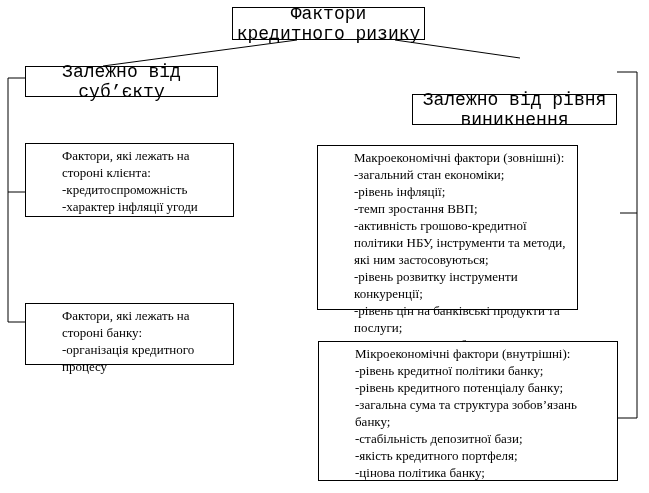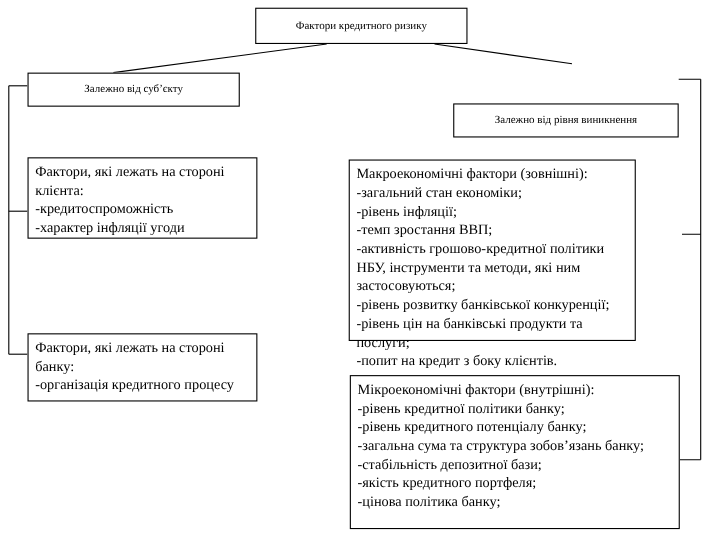--- a/index.html
+++ b/index.html
@@ -27,29 +27,31 @@
     position: absolute;
     border: 1px solid #000000;
     background: #ffffff;
     box-sizing: border-box;
     font-size: 13px;
   }
   .box.center {
     display: flex;
     align-items: center;
     justify-content: center;
-    text-align: right;
-    font-size: 10px;
+    text-align: center;
+    font-size: 18px;
+    font-family: Liberation Mono, monospace;
   }
   .box.list {
     padding: 3px 5px 2px 6px;
     line-height: 17px;
   }
   .line {
     min-height: 17px;
+    margin-left: 30px;
   }
   
   #title-box        { left: 232px; top: 7px;   width: 193px; height: 33px; }
   #branch-left-box  { left: 25px;  top: 66px;  width: 193px; height: 31px; }
   #branch-right-box { left: 412px; top: 58px;  width: 205px; height: 31px; margin-top: 36px; }
   #client-box       { left: 25px;  top: 143px; width: 209px; height: 74px; }
   #bank-box         { left: 25px;  top: 303px; width: 209px; height: 62px; }
   #macro-box        { left: 317px; top: 145px; width: 261px; height: 165px; }
   #micro-box        { left: 318px; top: 341px; width: 300px; height: 140px; }
 </style>
@@ -99,21 +101,21 @@
     <div class="line">Фактори, які лежать на стороні банку:</div>
     <div class="line">-організація кредитного процесу</div>
   </div>
 
   <div class="box list" id="macro-box">
     <div class="line">Макроекономічні фактори (зовнішні):</div>
     <div class="line">-загальний стан економіки;</div>
     <div class="line">-рівень інфляції;</div>
     <div class="line">-темп зростання ВВП;</div>
     <div class="line">-активність грошово-кредитної політики НБУ, інструменти та методи, які ним застосовуються;</div>
-    <div class="line">-рівень розвитку банківської конкуренції;</div>
+    <div class="line">-рівень розвитку інструменти конкуренції;</div>
     <div class="line">-рівень цін на банківські продукти та послуги;</div>
     <div class="line">-попит на кредит з боку клієнтів.</div>
   </div>
 
   <div class="box list" id="micro-box">
     <div class="line">Мікроекономічні фактори (внутрішні):</div>
     <div class="line">-рівень кредитної політики банку;</div>
     <div class="line">-рівень кредитного потенціалу банку;</div>
     <div class="line">-загальна сума та структура зобов’язань банку;</div>
     <div class="line">-стабільність депозитної бази;</div>

